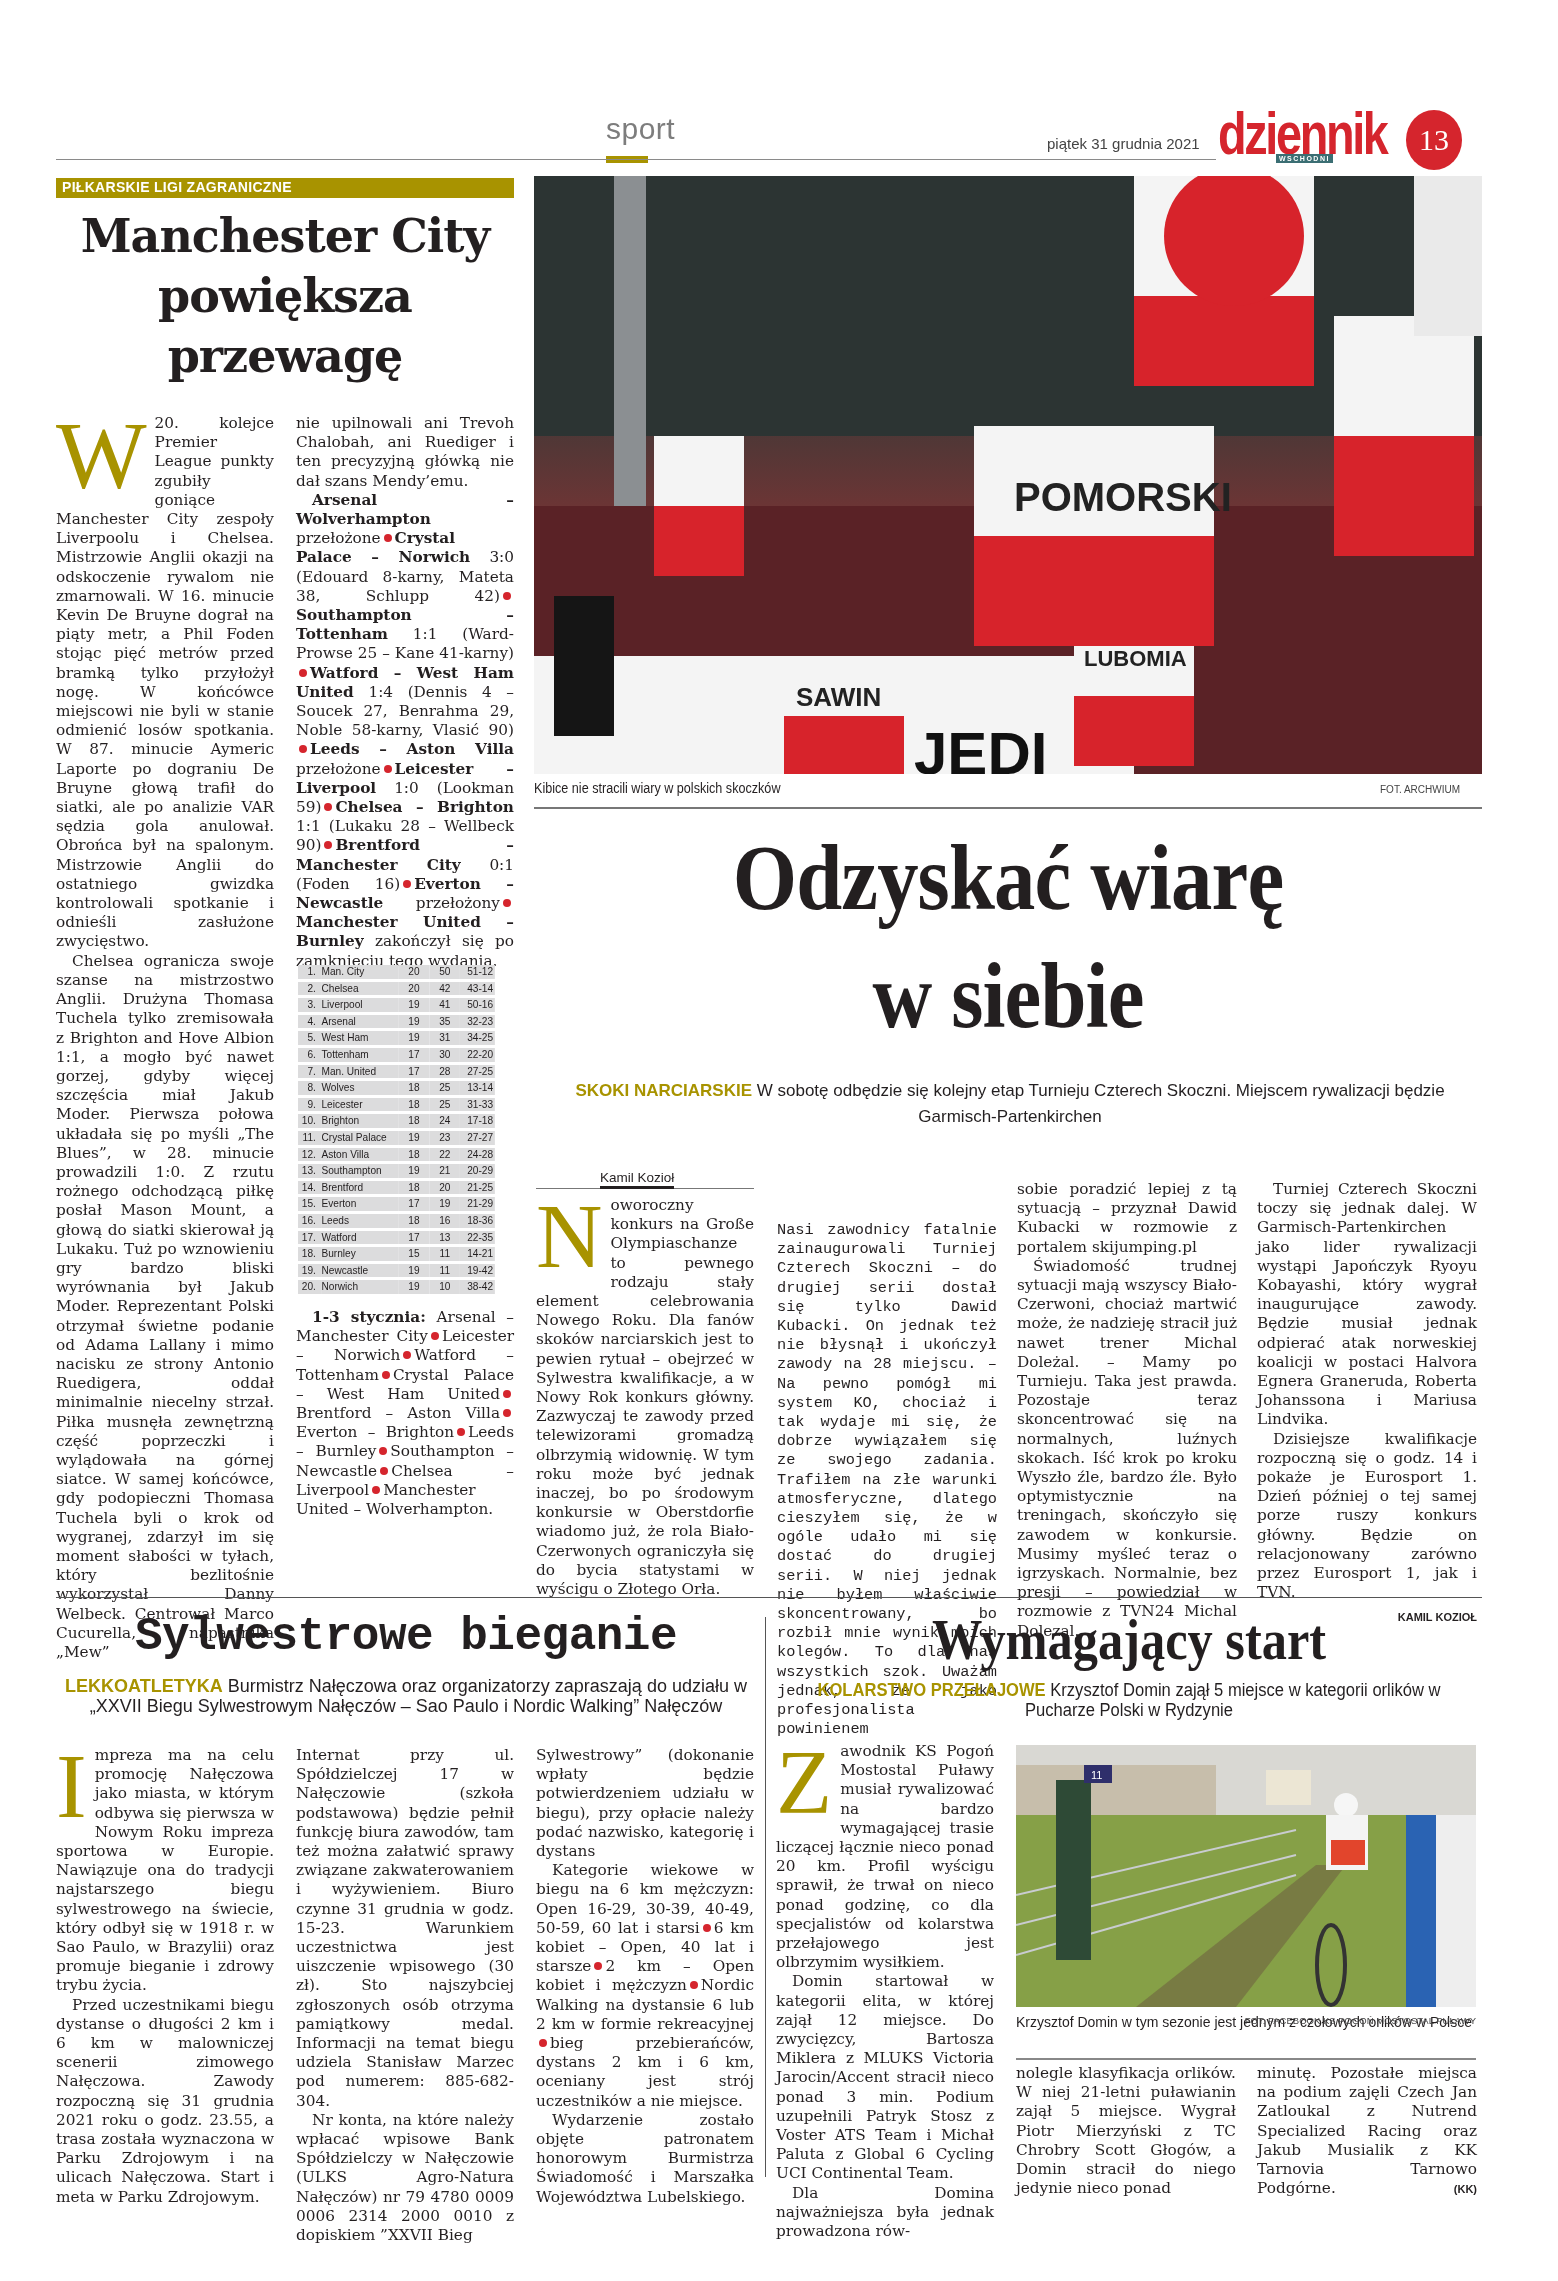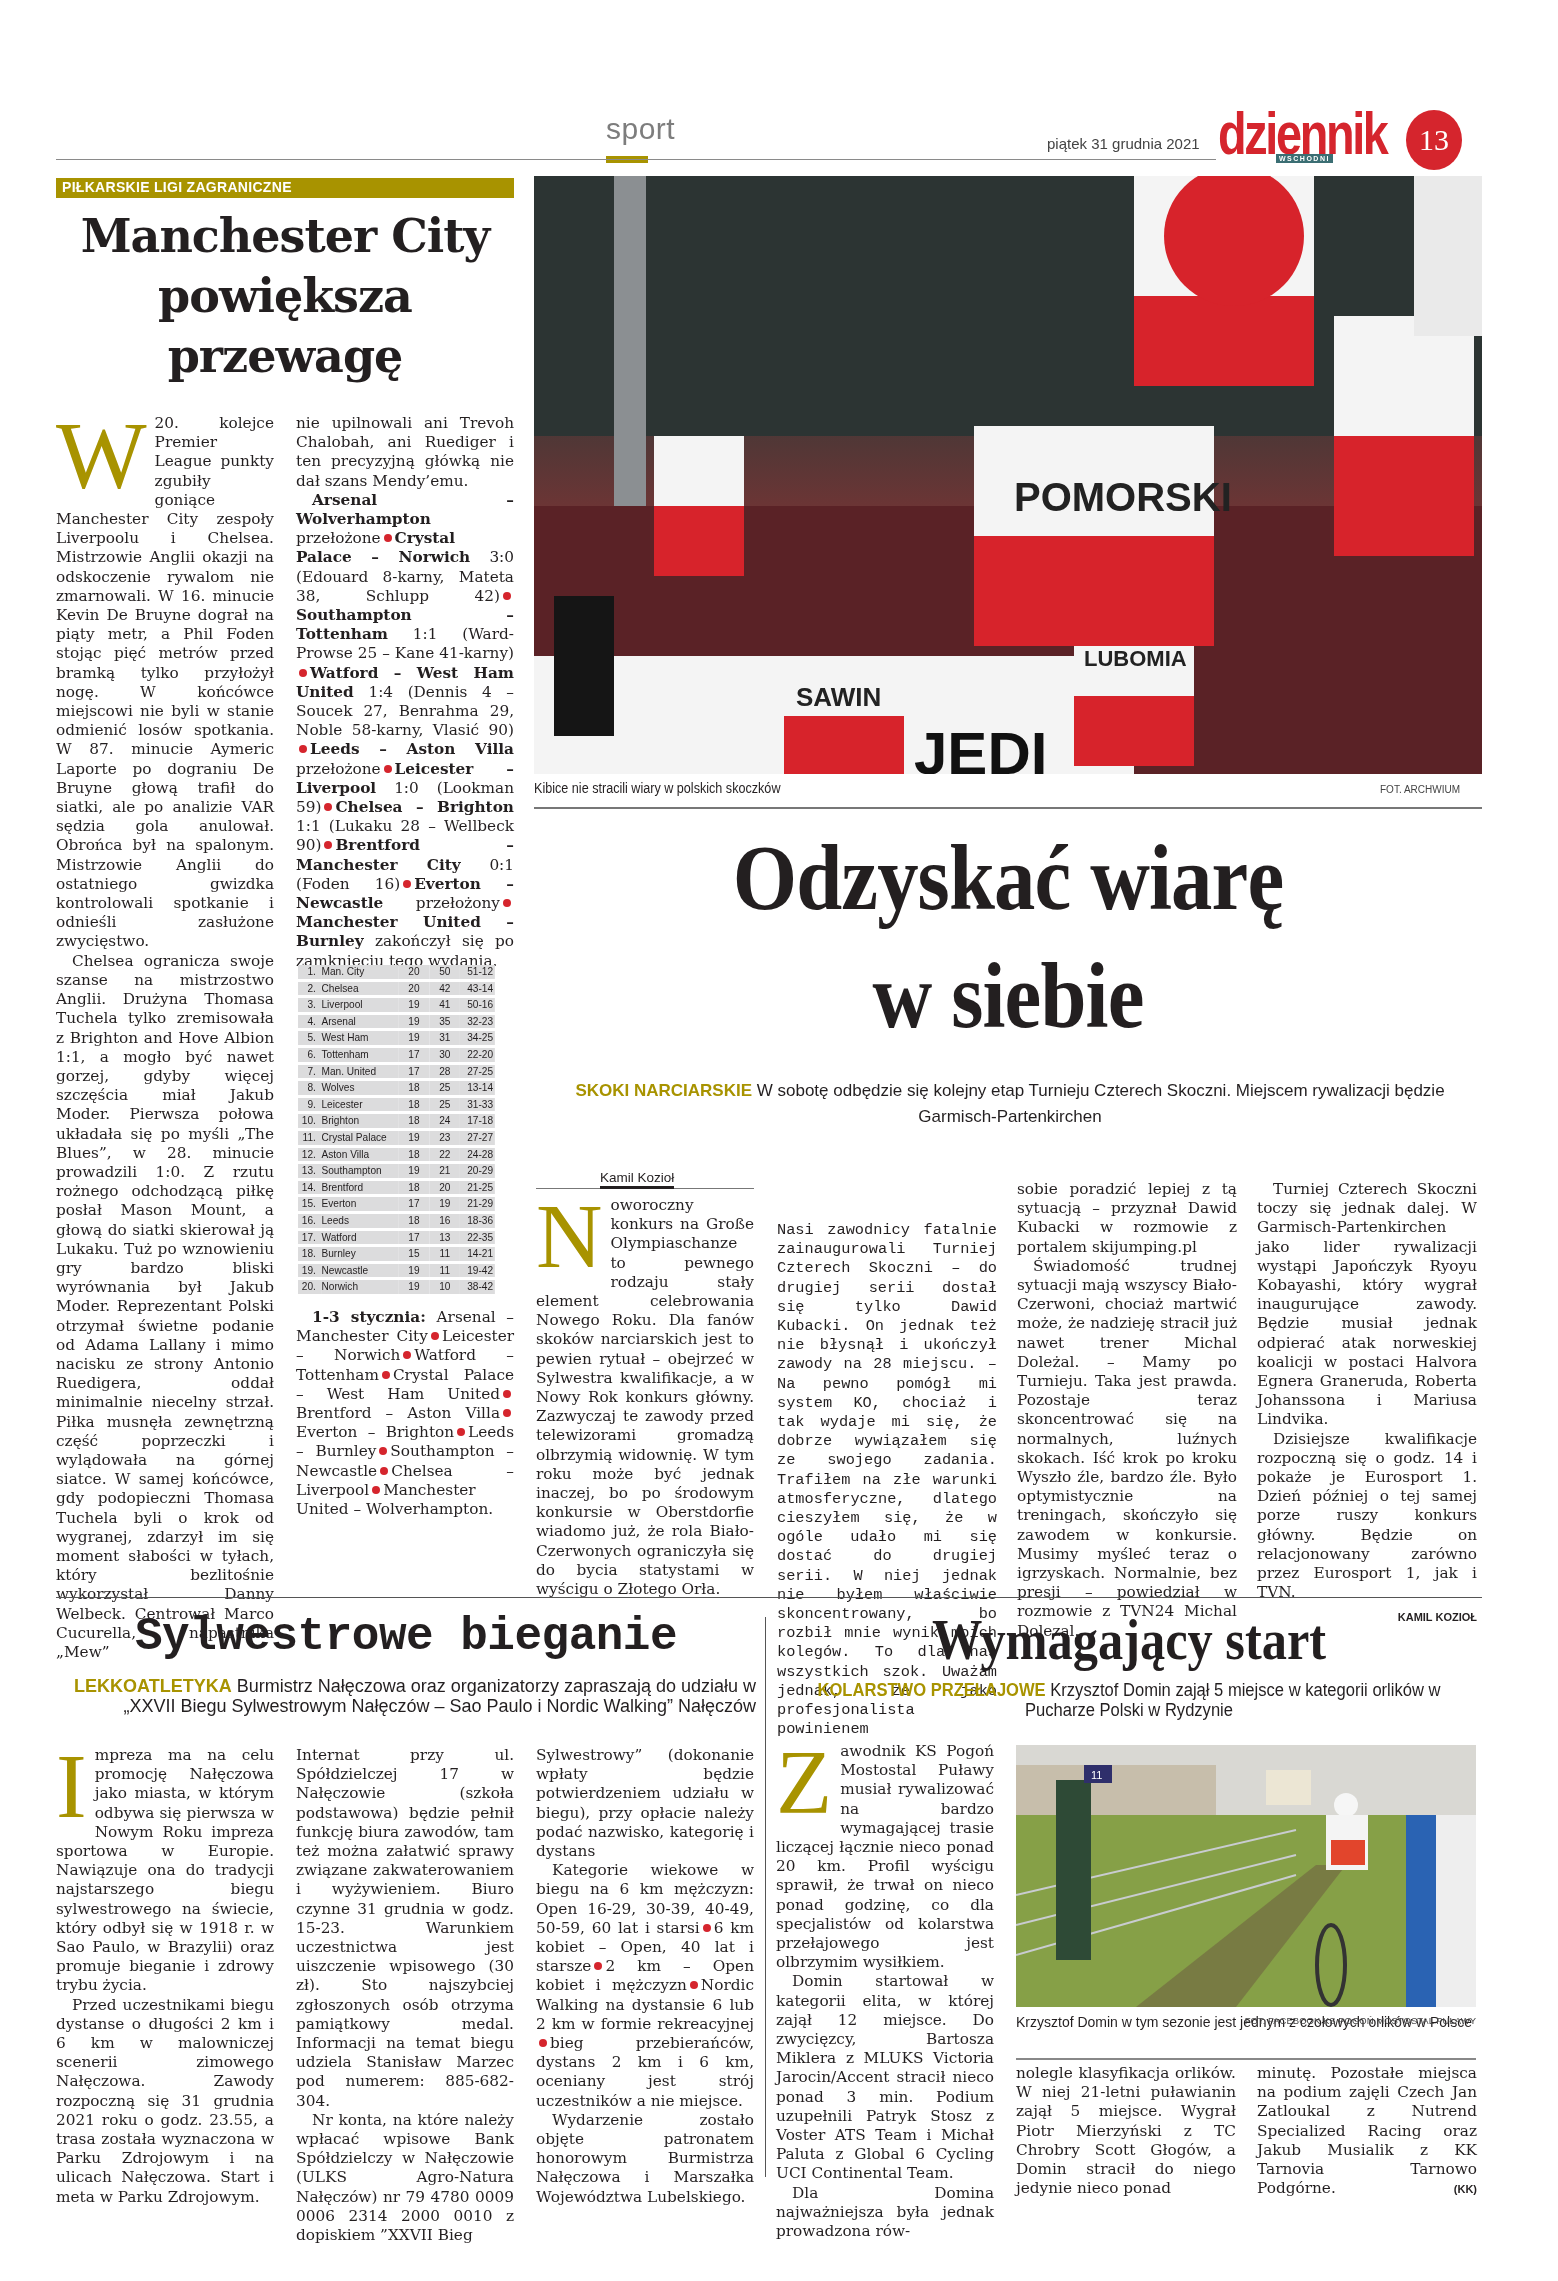--- a/index.html
+++ b/index.html
@@ -58,21 +58,21 @@
   .mc3 { left: 1017px; top: 1180px; width: 220px; }
   .mc4 { left: 1257px; top: 1180px; width: 220px; }
   .sig { text-align: right; font-family: "Liberation Sans", sans-serif; font-weight: 700; font-size: 11px; margin-top: 6px; }
 
   .section-rule { height: 1px; background: #555; }
   .sr1 { left: 56px; top: 1597px; width: 1426px; }
   .vsep { left: 765px; top: 1617px; width: 1px; height: 560px; background: #555; }
 
   
   .sy-title { left: 56px; top: 1608px; width: 700px; text-align: center; font-family: Liberation Mono, monospace; font-weight: 700; font-size: 46px; line-height: 58px; letter-spacing: -0.5px; }
-  .sy-lede { left: 56px; top: 1676px; width: 700px; text-align: right; font-family: "Liberation Sans", sans-serif; font-size: 18px; line-height: 20px; font-weight: 300; }
+  .sy-lede { left: 56px; top: 1676px; width: 700px; text-align: center; font-family: "Liberation Sans", sans-serif; font-size: 18px; line-height: 20px; font-weight: 300; }
   .sc1 { left: 56px; top: 1746px; width: 218px; }
   .sc2 { left: 296px; top: 1746px; width: 218px; }
   .sc3 { left: 536px; top: 1746px; width: 218px; }
 
   
   .wy-title { left: 776px; top: 1610px; width: 706px; text-align: center; font-family: "Liberation Serif", serif; font-weight: 700; font-size: 56px; line-height: 60px; transform: scaleX(0.9); transform-origin: center top; }
   .wy-lede { left: 776px; top: 1680px; width: 706px; text-align: center; font-family: "Liberation Sans", sans-serif; font-size: 18px; line-height: 20px; font-weight: 300; transform: scaleX(0.92); transform-origin: center top; }
   .wc1 { left: 776px; top: 1742px; width: 218px; }
   .photo-bike { left: 1016px; top: 1745px; width: 460px; height: 262px; overflow: hidden; background: linear-gradient(180deg, #dcdcd8 0%, #c9c6bd 30%, #7b8f55 45%, #8aa24a 100%); }
   .cap-bike { left: 1016px; top: 2012px; width: 460px; font-family: "Liberation Sans", sans-serif; font-size: 14px; line-height: 20px; color: #231f20; }
@@ -330,21 +330,21 @@
   <p class="noindent"><span class="dropcap" style="font-size:92px;">I</span><span>mpreza ma na celu promocję Nałęczowa jako miasta, w którym odbywa się pierwsza w Nowym Roku impreza sportowa w Europie. Nawiązuje ona do tradycji najstarszego biegu sylwestrowego na świecie, który odbył się w 1918 r. w Sao Paulo, w Brazylii) oraz promuje bieganie i zdrowy trybu życia.</span></p>
   <p>Przed uczestnikami biegu dystanse o długości 2 km i 6 km w malowniczej scenerii zimowego Nałęczowa. Zawody rozpoczną się 31 grudnia 2021 roku o godz. 23.55, a trasa została wyznaczona w Parku Zdrojowym i na ulicach Nałęczowa. Start i meta w Parku Zdrojowym.</p>
 </div>
 <div class="abs col sc2">
   <p class="noindent">Internat przy ul. Spółdzielczej 17 w Nałęczowie (szkoła podstawowa) będzie pełnił funkcję biura zawodów, tam też można załatwić sprawy związane zakwaterowaniem i wyżywieniem. Biuro czynne 31 grudnia w godz. 15-23. Warunkiem uczestnictwa jest uiszczenie wpisowego (30 zł). Sto najszybciej zgłoszonych osób otrzyma pamiątkowy medal. Informacji na temat biegu udziela Stanisław Marzec pod numerem: 885-682-304.</p>
   <p>Nr konta, na które należy wpłacać wpisowe Bank Spółdzielczy w Nałęczowie (ULKS Agro-Natura Nałęczów) nr 79 4780 0009 0006 2314 2000 0010 z dopiskiem ”XXVII Bieg</p>
 </div>
 <div class="abs col sc3">
   <p class="noindent">Sylwestrowy” (dokonanie wpłaty będzie potwierdzeniem udziału w biegu), przy opłacie należy podać nazwisko, kategorię i dystans</p>
   <p><span>Kategorie wiekowe w biegu na 6 km mężczyzn: Open 16-29, 30-39, 40-49, 50-59, 60 lat i starsi</span><span class="dot"></span><span>6 km kobiet – Open, 40 lat i starsze</span><span class="dot"></span><span>2 km – Open kobiet i mężczyzn</span><span class="dot"></span><span>Nordic Walking na dystansie 6 lub 2 km w formie rekreacyjnej</span><span class="dot"></span><span>bieg przebierańców, dystans 2 km i 6 km, oceniany jest strój uczestników a nie miejsce.</span></p>
-  <p>Wydarzenie zostało objęte patronatem honorowym Burmistrza Nałęczowa i Marszałka Województwa Lubelskiego.</p>
+  <p>Wydarzenie zostało objęte patronatem honorowym Burmistrza Świadomość i Marszałka Województwa Lubelskiego.</p>
 </div>
 
 <h2 class="abs wy-title">Wymagający start</h2>
 <div class="abs wy-lede">
   <span class="lede-kicker">KOLARSTWO PRZEŁAJOWE</span> <span>Krzysztof Domin zajął 5 miejsce w kategorii orlików w Pucharze Polski w Rydzynie</span>
 </div>
 <div class="abs col wc1">
   <p class="noindent"><span class="dropcap" style="font-size:92px;">Z</span><span>awodnik KS Pogoń Mostostal Puławy musiał rywalizować na bardzo wymagającej trasie liczącej łącznie nieco ponad 20 km. Profil wyścigu sprawił, że trwał on nieco ponad godzinę, co dla specjalistów od kolarstwa przełajowego jest olbrzymim wysiłkiem.</span></p>
   <p>Domin startował w kategorii elita, w której zajął 12 miejsce. Do zwycięzcy, Bartosza Miklera z MLUKS Victoria Jarocin/Accent stracił nieco ponad 3 min. Podium uzupełnili Patryk Stosz z Voster ATS Team i Michał Paluta z Global 6 Cycling UCI Continental Team.</p>
   <p>Dla Domina najważniejsza była jednak prowadzona rów-</p>

